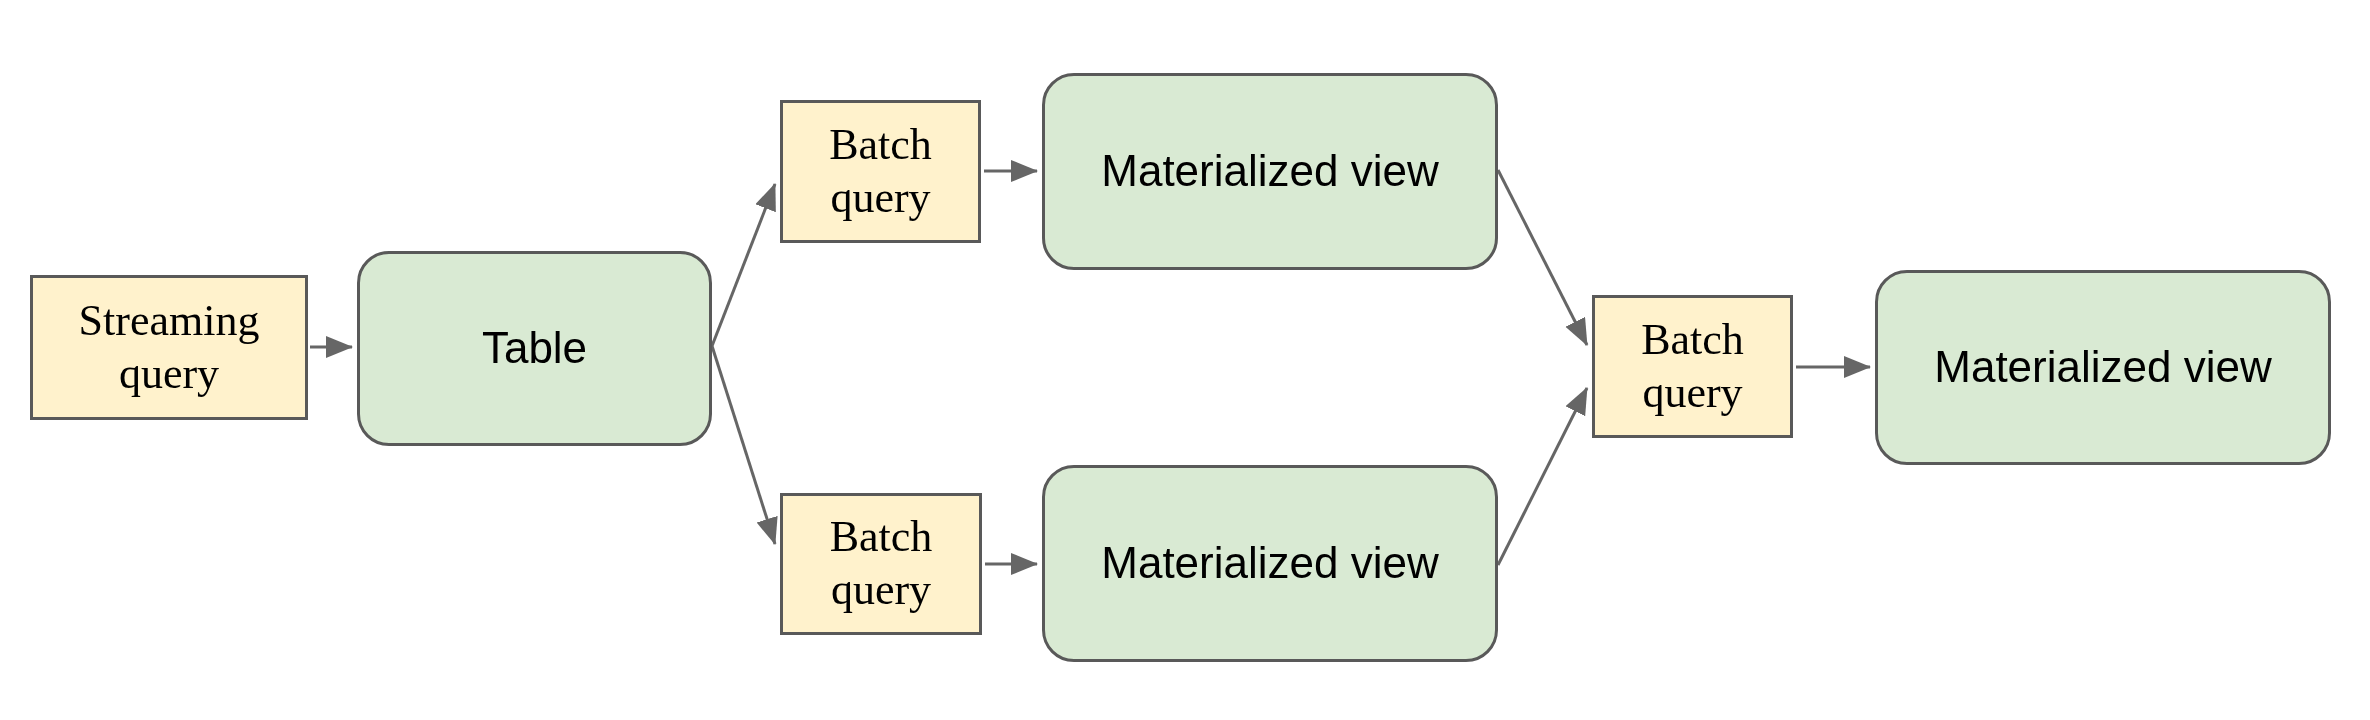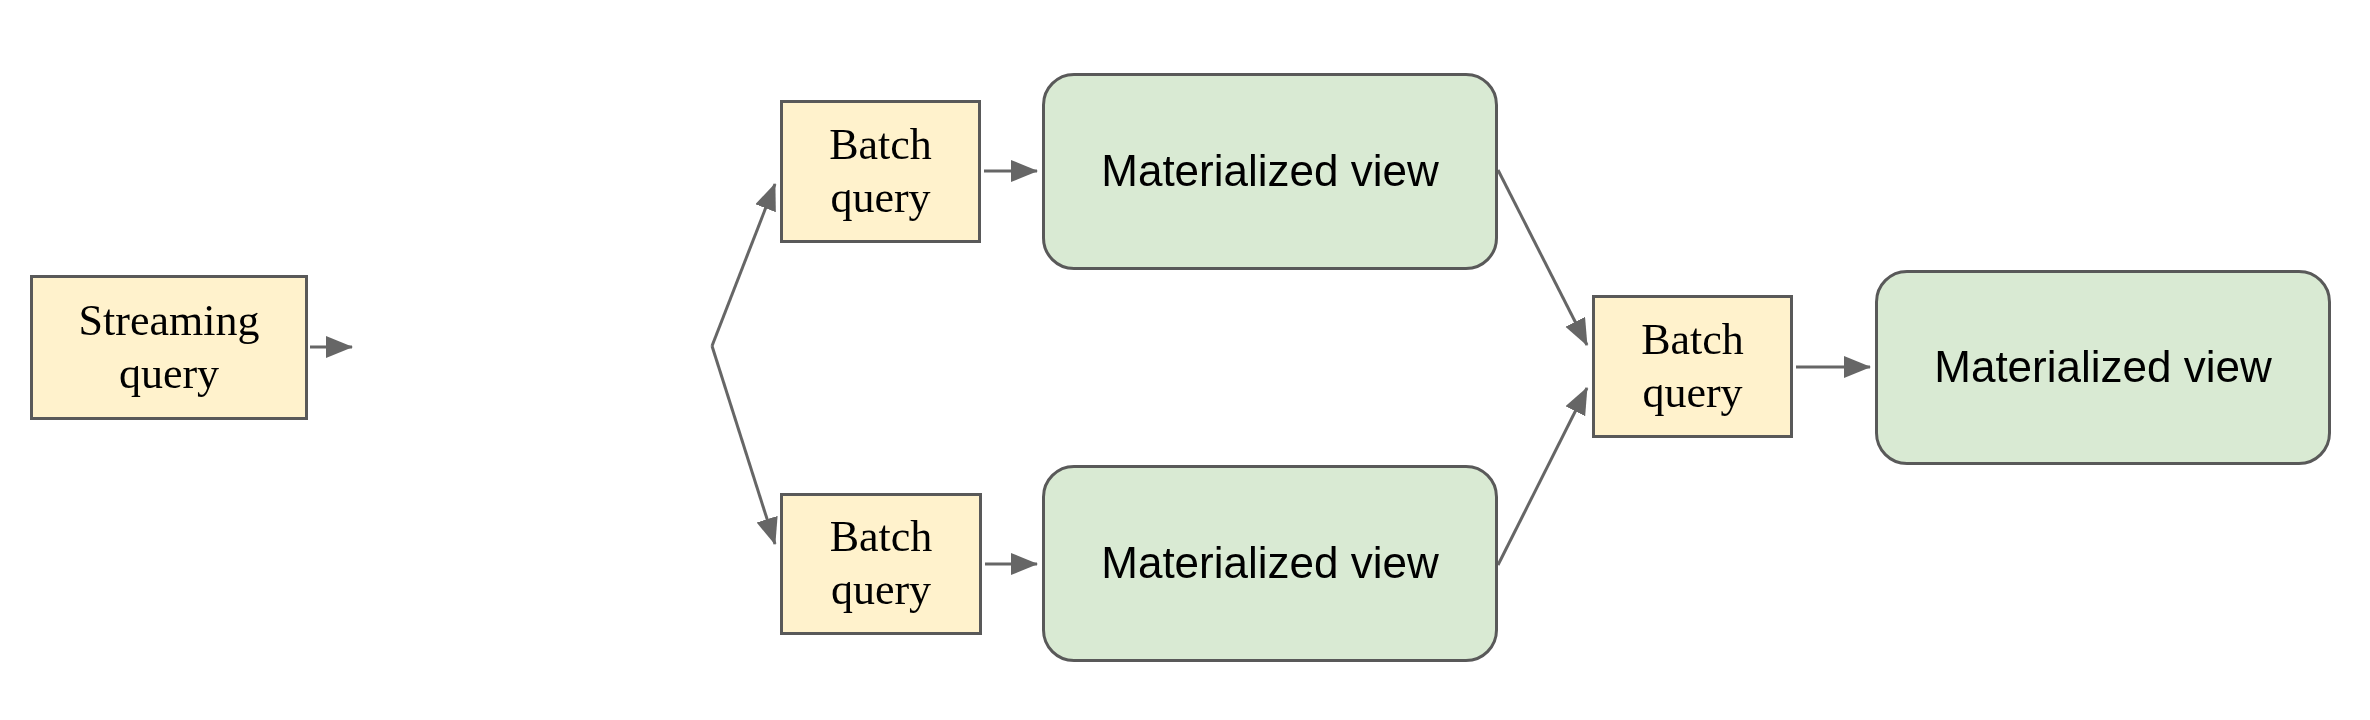--- a/index.html
+++ b/index.html
@@ -69,20 +69,23 @@
     <line x1="985" y1="564" x2="1037" y2="564" marker-end="url(#arrowhead)"></line>
     <line x1="1498" y1="170" x2="1587" y2="345" marker-end="url(#arrowhead)"></line>
     <line x1="1498" y1="565" x2="1587" y2="388" marker-end="url(#arrowhead)"></line>
     <line x1="1796" y1="367" x2="1870" y2="367" marker-end="url(#arrowhead)"></line>
   </svg>
 
   <div class="node query" style="left:30px; top:275px; width:278px; height:145px;">
     <span class="label">Streaming query</span>
   </div>
 
+  <div class="node entity" style="left:357px; top:251px; width:355px; height:195px;">
+    <span class="label">Table</span>
+  </div>
 
   <div class="node query" style="left:780px; top:100px; width:201px; height:143px;">
     <span class="label">Batch query</span>
   </div>
 
   <div class="node entity" style="left:1042px; top:73px; width:456px; height:197px;">
     <span class="label">Materialized view</span>
   </div>
 
   <div class="node query" style="left:780px; top:493px; width:202px; height:142px;">

